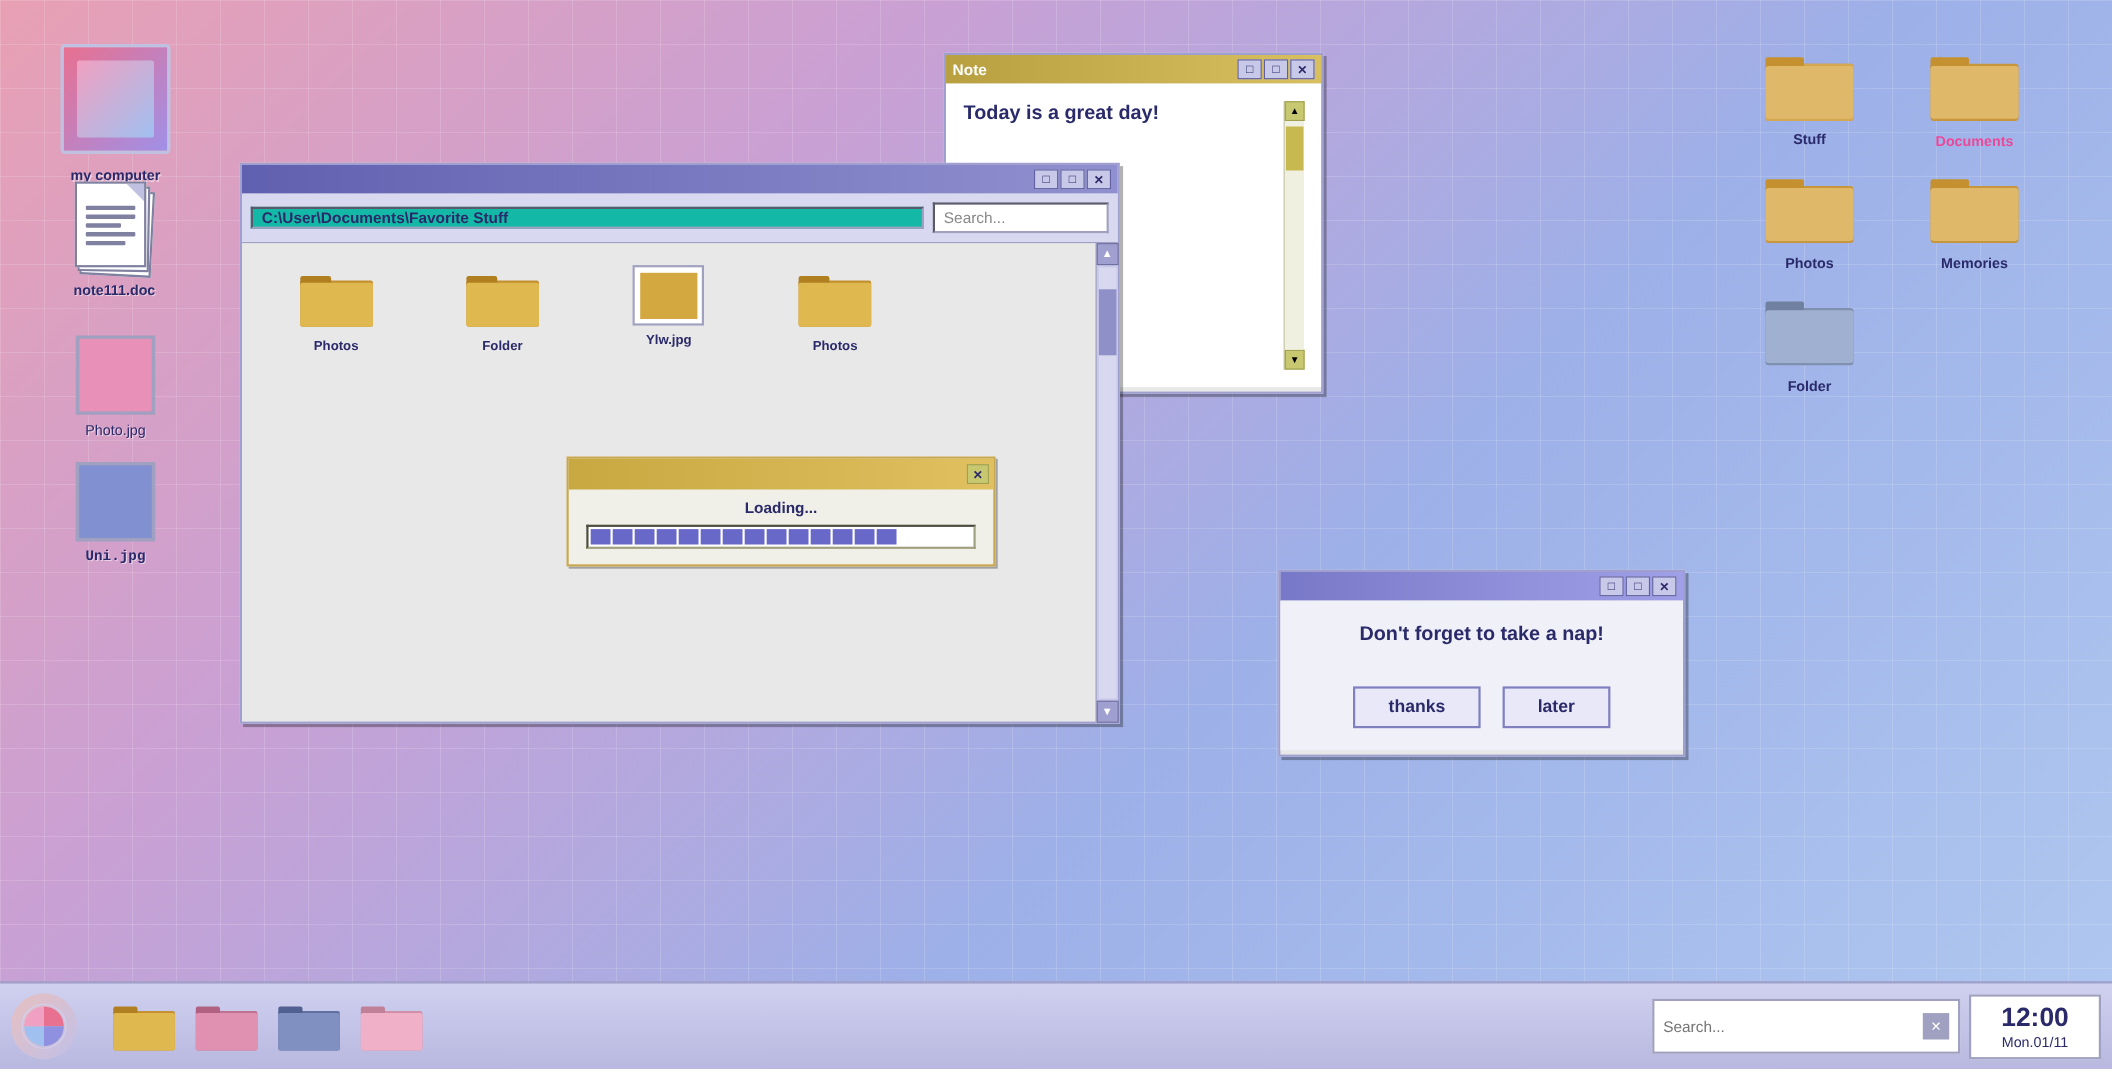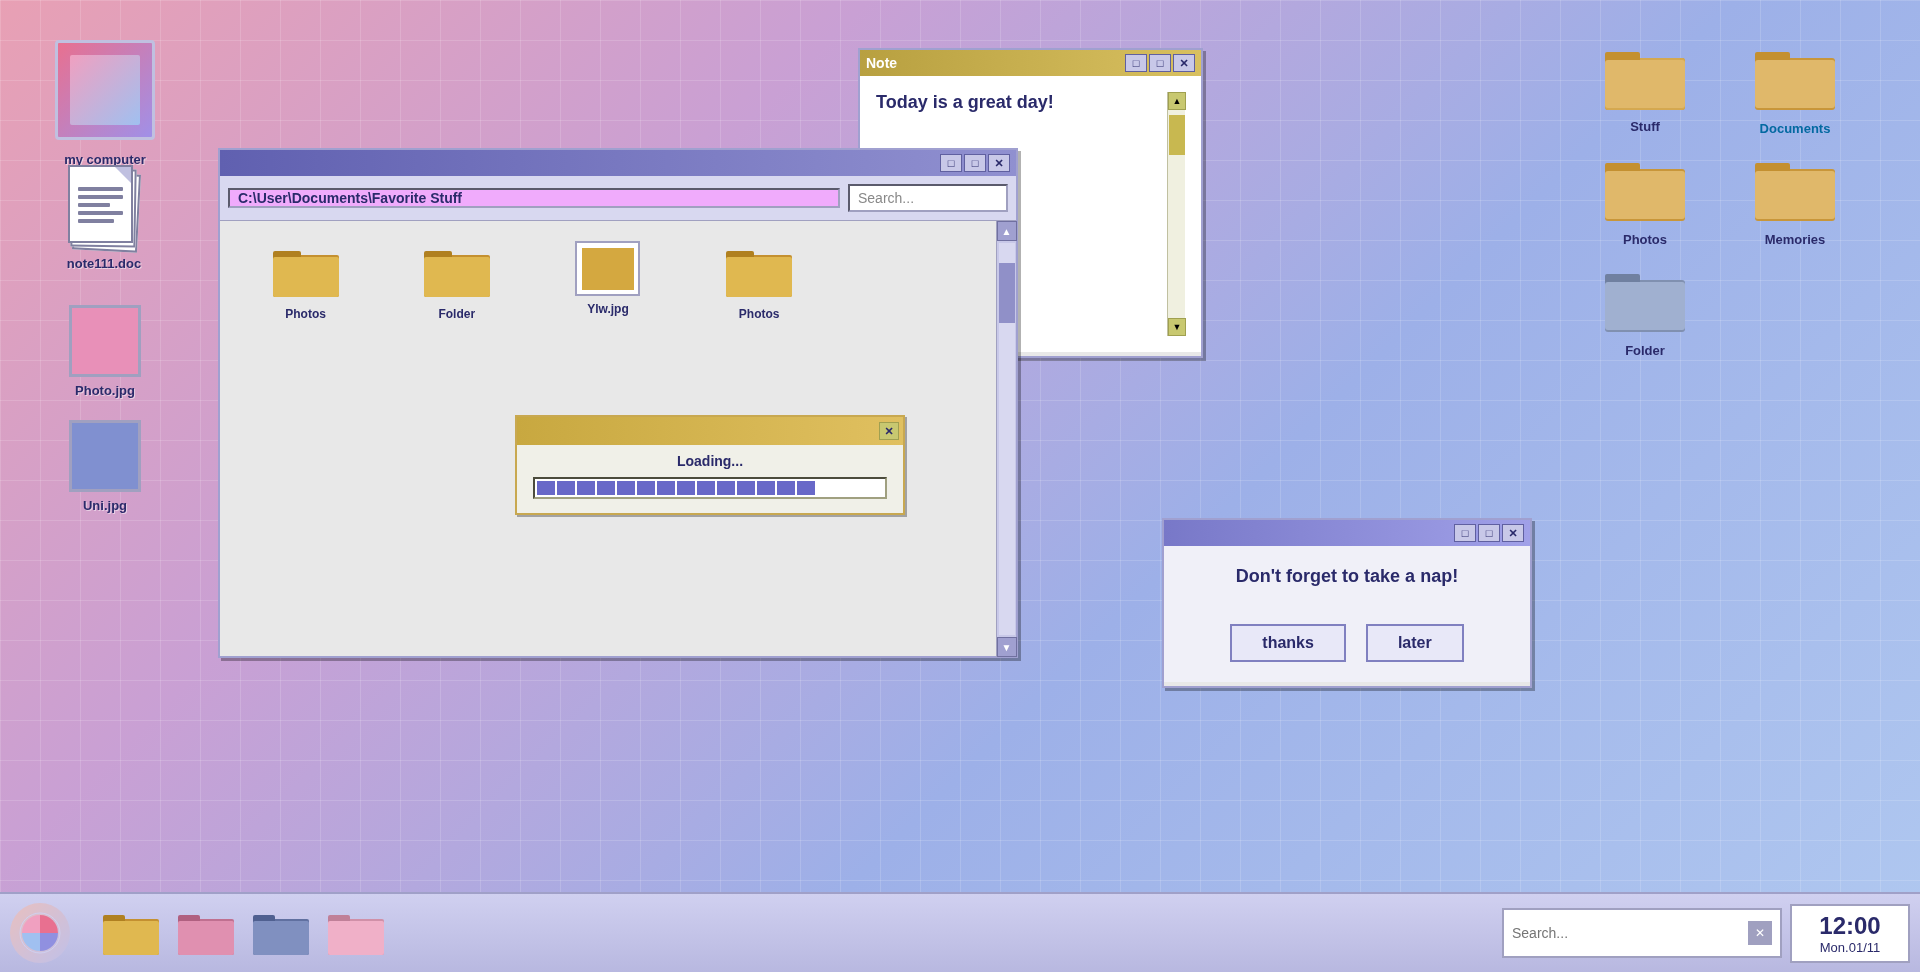--- a/index.html
+++ b/index.html
@@ -92,21 +92,21 @@
     .file-explorer-toolbar {
       padding: 8px;
       background: #d8d8f0;
       border-bottom: 1px solid #a0a0c0;
       display: flex;
       gap: 8px;
       align-items: center;
     }
     .path-bar {
       flex: 1;
-      background: #f0abfc;
+      background: #14b8a6;
       border: 2px inset #a0a0c0;
       padding: 0 8px;
       font-size: 14px;
       color: #2a2a6a;
       font-weight: bold;
     }
     .search-bar {
       background: white;
       border: 2px inset #a0a0c0;
       padding: 4px 8px;
@@ -451,24 +451,24 @@
         <div style="height:4px; background:#8080a0; margin-bottom:4px; border-radius:1px;"></div>
         <div style="height:4px; background:#8080a0; margin-bottom:4px; border-radius:1px; width:80%;"></div>
       </div>
     </div>
   </div>
   <div class="icon-label" style="color:#2a2a6a; font-size:13px; font-weight:bold;">note111.doc</div>
 </div>
 
 <div class="desktop-icon" style="position:absolute; top:305px; left:55px; text-align:center; display:flex; flex-direction:column; align-items:center; gap:6px;">
   <div style="width:72px; height:72px; background:#e890b8; border:3px solid #a0a0c0;"></div>
-  <div class="icon-label" style="color:#2a2a6a; font-size:13px; font-weight:bold;">Photo.jpg</div>
-</div>
-
-<div class="desktop-icon" style="position:absolute; top:420px; left:55px; text-align:center; display:flex; flex-direction:column; align-items:center; gap:6px;">
+  <div class="icon-label" style="color:#2a2a6a; font-size:13px; font-weight:normal;">Photo.jpg</div>
+</div>
+
+<div class="desktop-icon" style="position:absolute; top:420px; left:55px; text-align:center; display:flex; flex-direction:column; align-items:center; gap:6px;font-family:Liberation Mono, monospace;">
   <div style="width:72px; height:72px; background:#8090d0; border:3px solid #a0a0c0;"></div>
   <div class="icon-label" style="color:#2a2a6a; font-size:13px; font-weight:bold;">Uni.jpg</div>
 </div>
 
 <div style="position:absolute; top:40px; right:60px; display:grid; grid-template-columns:130px 130px; gap:15px 20px;">
 
   <div style="display:flex; flex-direction:column; align-items:center; gap:4px; cursor:pointer;">
     <svg width="90" height="75" viewBox="0 0 90 75">
       <rect x="5" y="18" width="80" height="52" rx="3" fill="#c8963a"></rect>
       <rect x="5" y="18" width="80" height="52" rx="3" fill="#d4a850"></rect>
@@ -477,21 +477,21 @@
     </svg>
     <span style="color:#2a2a6a; font-size:13px; font-weight:bold;">Stuff</span>
   </div>
 
   <div style="display:flex; flex-direction:column; align-items:center; gap:6px; cursor:pointer;">
     <svg width="90" height="75" viewBox="0 0 90 75">
       <rect x="5" y="18" width="80" height="52" rx="3" fill="#c8963a"></rect>
       <rect x="5" y="12" width="35" height="12" rx="2" fill="#c49030"></rect>
       <rect x="5" y="20" width="80" height="48" rx="3" fill="#e0b86a"></rect>
     </svg>
-    <span style="color:#0369a1; font-size:13px; font-weight:bold;">Documents</span>
+    <span style="color:#ec4899; font-size:13px; font-weight:bold;">Documents</span>
   </div>
 
   <div style="display:flex; flex-direction:column; align-items:center; gap:6px; cursor:pointer;">
     <svg width="90" height="75" viewBox="0 0 90 75">
       <rect x="5" y="18" width="80" height="52" rx="3" fill="#c8963a"></rect>
       <rect x="5" y="12" width="35" height="12" rx="2" fill="#c49030"></rect>
       <rect x="5" y="20" width="80" height="48" rx="3" fill="#e0b86a"></rect>
     </svg>
     <span style="color:#2a2a6a; font-size:13px; font-weight:bold;">Photos</span>
   </div>

